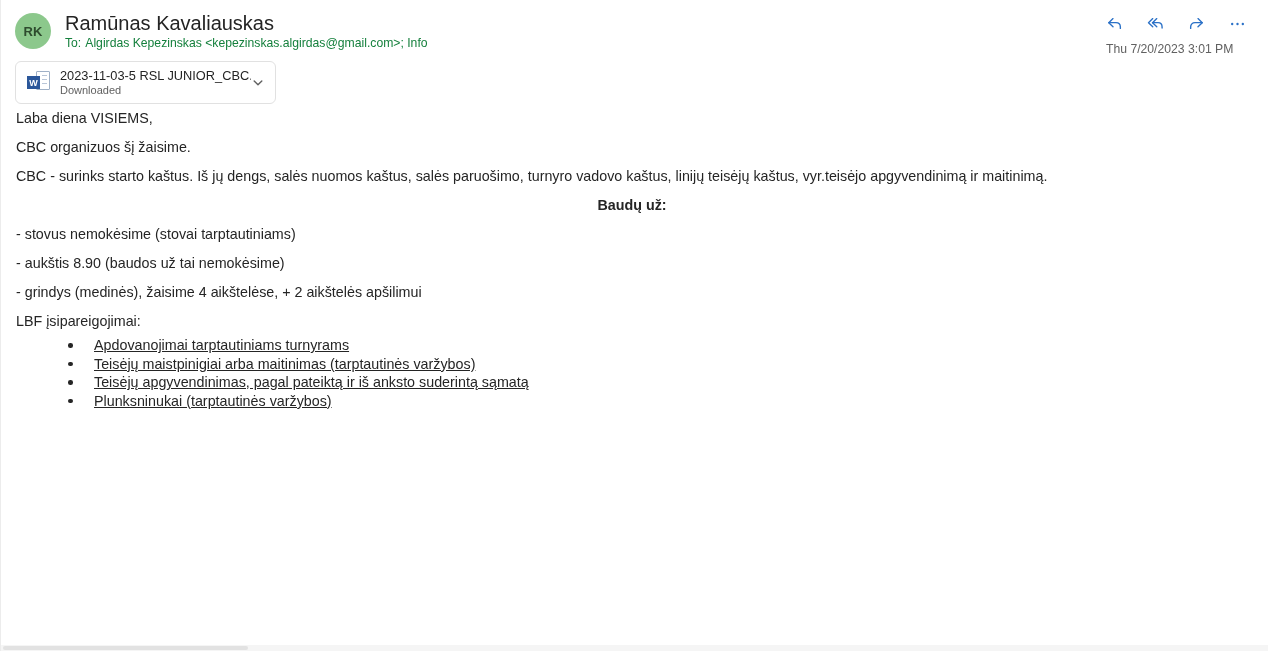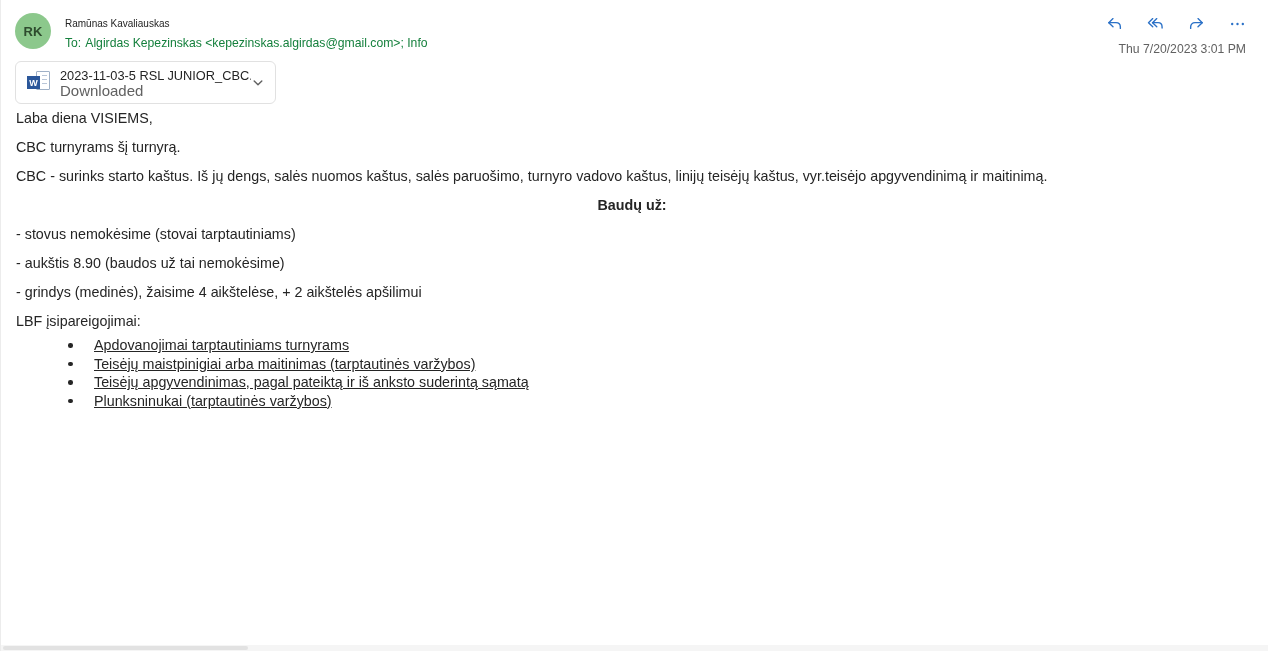--- a/index.html
+++ b/index.html
@@ -25,33 +25,33 @@
     border-radius: 50%;
     background: #8CC88C;
     color: #2E4B2E;
     font-size: 13px; font-weight: bold;
     display: flex; align-items: center; justify-content: center;
     flex: 0 0 auto;
     cursor: pointer;
   }
   .sender-block { margin-left: 14px; padding-top: 1px; }
   .sender-name {
-    font-size: 10px;
+    font-size: 20px;
     color: #242424;
     line-height: 19px;
     cursor: pointer;
   }
   .to-line {
     font-size: 12.2px;
     color: #15803d;
     line-height: 17px;
     margin-top: 2px;
   }
   .to-line .to-label { margin-right: 4px; }
-  .header-right { margin-left: auto; text-align: right; }
+  .header-right { margin-left: auto; }
   .actions-row {
     display: flex; gap: 24px; justify-content: flex-end;
     align-items: center; margin-top: 2px;
   }
   .action-btn {
     width: 17px; height: 17px;
     color: #2B71C7;
     cursor: pointer;
     display: flex; align-items: center; justify-content: center;
   }
@@ -89,21 +89,21 @@
     width: 13px; height: 13px;
     background: #2B579A; color: #fff;
     font-size: 9px; font-weight: bold;
     display: flex; align-items: center; justify-content: center;
   }
   .att-text { margin-left: 9px; min-width: 0; }
   .att-name {
     font-size: 12.8px; color: #242424; line-height: 15px;
     white-space: nowrap; overflow: hidden;
   }
-  .att-status { font-size: 15px; color: #616161; line-height: 13px; margin-top: 1px; }
+  .att-status { font-size: 11px; color: #616161; line-height: 13px; margin-top: 1px; }
   .att-chevron {
     margin-left: auto; color: #616161; width: 14px; height: 14px; flex: 0 0 auto;
     display: flex; align-items: center; justify-content: center; cursor: pointer;
   }
 
   
   .body-content { padding: 0 20px 0 15px; font-size: 14.3px; }
   .body-content p { margin: 0; line-height: 29px; }
   .mt-a { margin-top: 32px; }
   .mt-b { margin-top: 28px; }
@@ -206,21 +206,21 @@
         <svg viewBox="0 0 14 14" fill="none" stroke="currentColor" stroke-width="1.4" stroke-linecap="round" stroke-linejoin="round" width="14" height="14">
           <path d="M3.2 5 L7 8.8 L10.8 5"></path>
         </svg>
       </span>
     </div>
   </div>
 
   <div class="body-content">
     <p class="mt-a">Laba diena VISIEMS,</p>
 
-    <p class="mt-b">CBC turnyrams šį turnyrą.</p>
+    <p class="mt-b">CBC organizuos šį žaisime.</p>
     <p>CBC - surinks starto kaštus. Iš jų dengs, salės nuomos kaštus, salės paruošimo, turnyro vadovo kaštus, linijų teisėjų kaštus, vyr.teisėjo apgyvendinimą ir maitinimą.</p>
 
     <p class="mt-c bold">Baudų už:</p>
     <p>- stovus nemokėsime (stovai tarptautiniams)</p>
     <p>- aukštis 8.90 (baudos už tai nemokėsime)</p>
     <p>- grindys (medinės), žaisime 4 aikštelėse, + 2 aikštelės apšilimui</p>
 
     <p class="mt-d">LBF įsipareigojimai:</p>
 
     <ul class="lbf-list">

